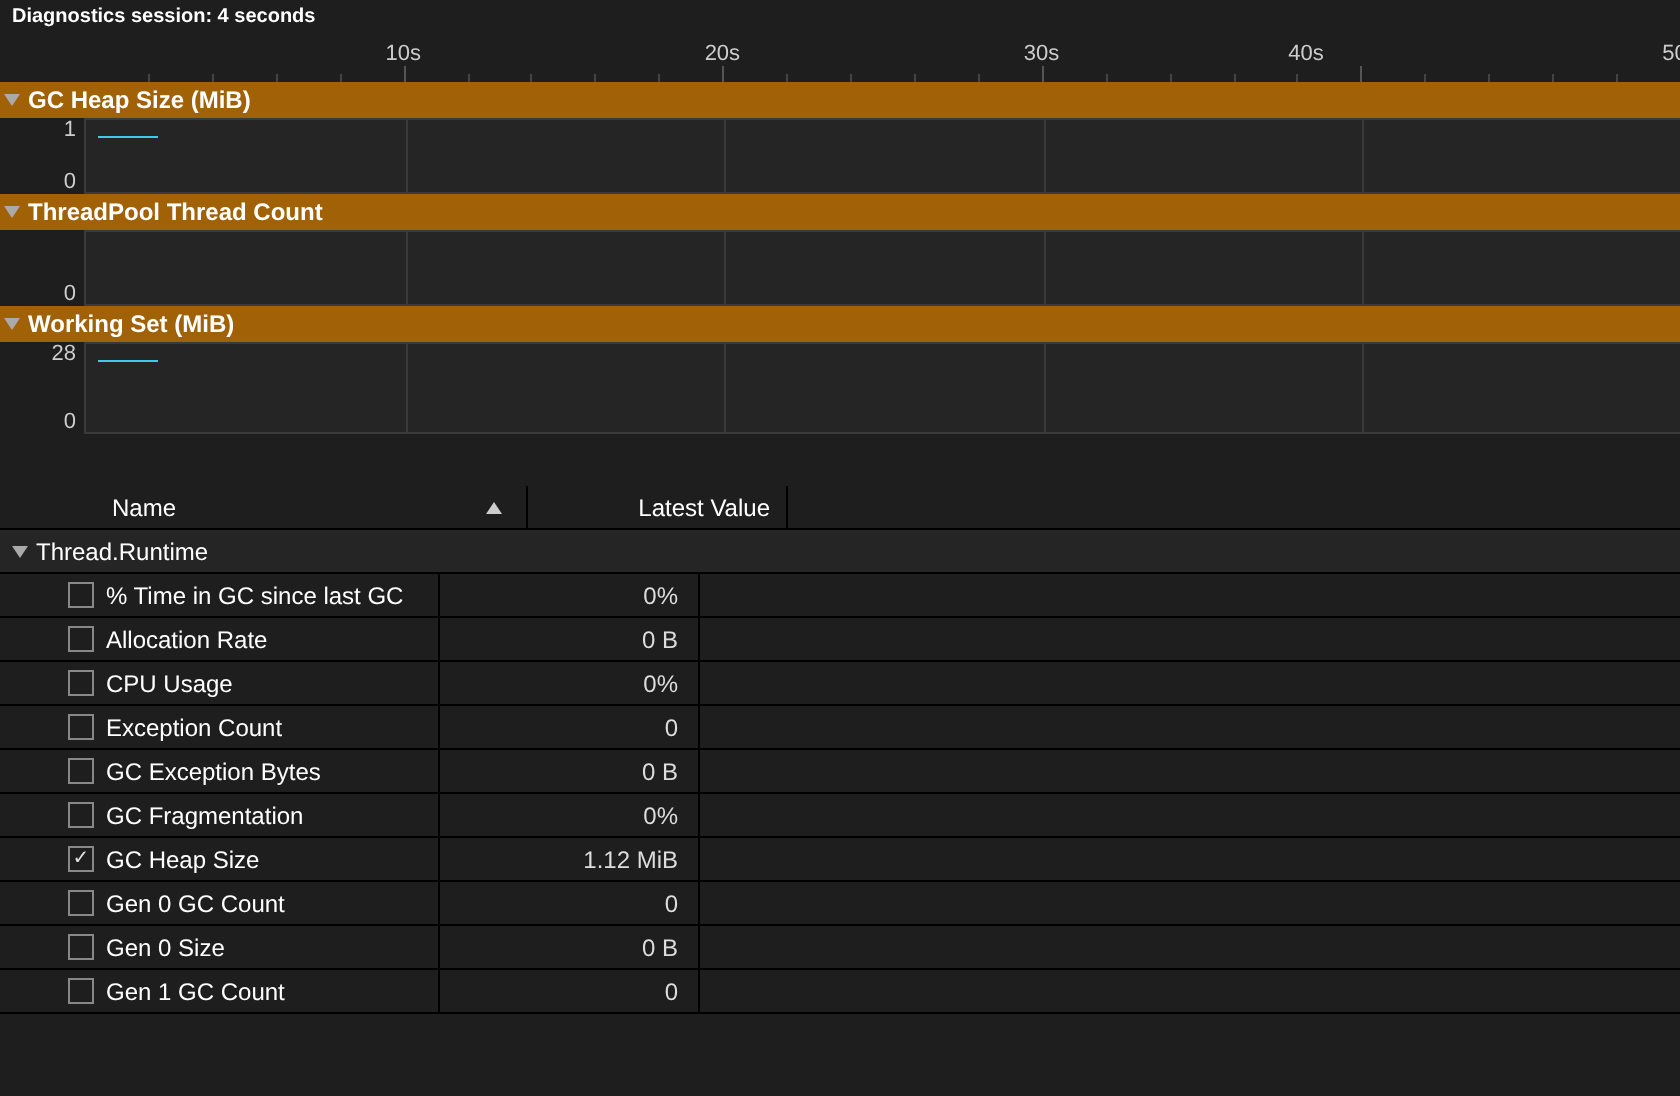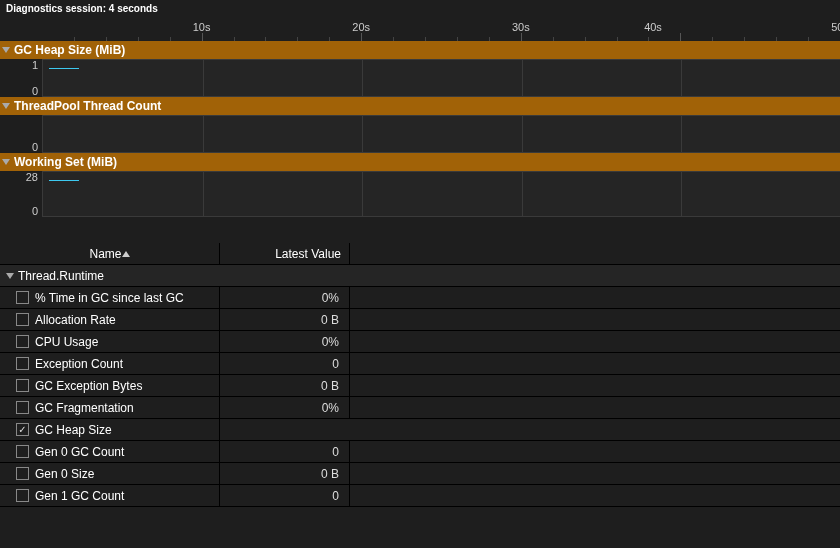--- a/index.html
+++ b/index.html
@@ -96,27 +96,28 @@
   
   .counter-header {
     display: flex;
     height: 22px;
     align-items: center;
     border-bottom: 1px solid #000;
     background: #1e1e1e;
   }
   .col-name {
     width: 220px;
-    padding: 0 1px;
-    display: flex;
-    align-items: center;
-    justify-content: center;
+    padding: 0 12px;
+    display: flex;
+    align-items: center;
+    justify-content: space-between;
     height: 100%;
     border-right: 1px solid #000;
     cursor: pointer;
+    margin-left: 44px;
   }
   .col-value {
     width: 130px;
     padding: 0 8px;
     text-align: right;
     height: 100%;
     display: flex;
     align-items: center;
     justify-content: flex-end;
     border-right: 1px solid #000;
@@ -134,21 +135,21 @@
   }
   .counter-row {
     display: flex;
     height: 22px;
     border-bottom: 1px solid #000;
     background: #1e1e1e;
     align-items: center;
   }
   .counter-row .rname {
     width: 220px;
-    padding-left: 16px;
+    padding-left: 34px;
     display: flex;
     align-items: center;
     gap: 6px;
     border-right: 1px solid #000;
     height: 100%;
   }
   .counter-row .rval {
     width: 130px;
     padding-right: 10px;
     text-align: right;
@@ -338,20 +339,21 @@
         <span class="checkbox"></span>
         <span>GC Fragmentation</span>
       </div>
       <div class="rval">0%</div>
     </div>
     <div class="counter-row">
       <div class="rname">
         <span class="checkbox checked"></span>
         <span>GC Heap Size</span>
       </div>
+      <div class="rval">1.12 MiB</div>
     </div>
     <div class="counter-row">
       <div class="rname">
         <span class="checkbox"></span>
         <span>Gen 0 GC Count</span>
       </div>
       <div class="rval">0</div>
     </div>
     <div class="counter-row">
       <div class="rname">

